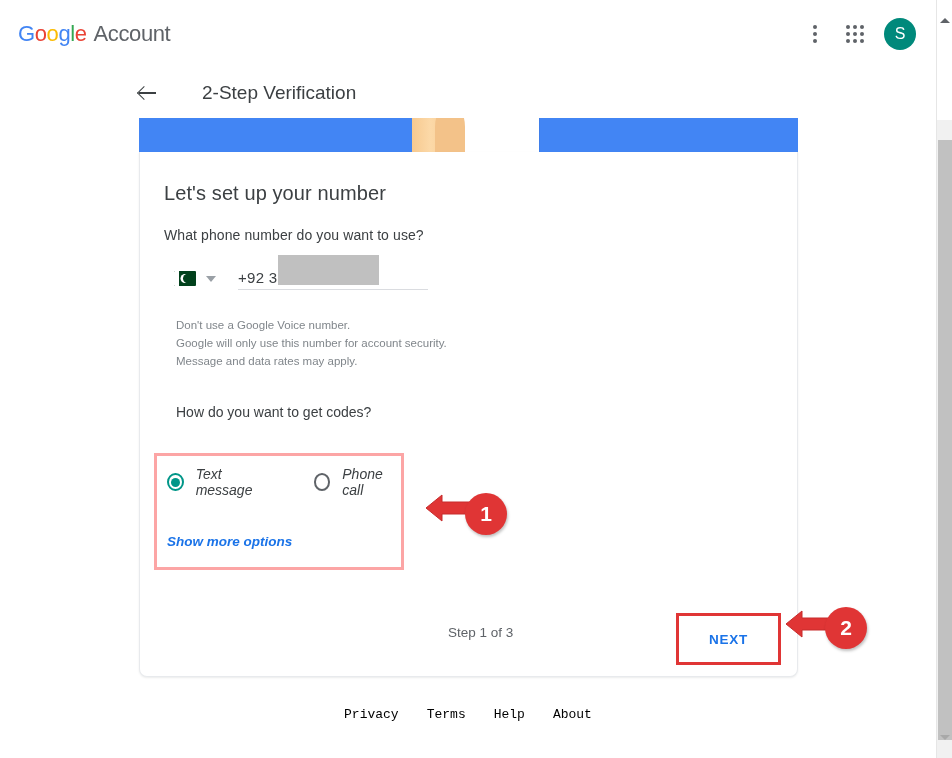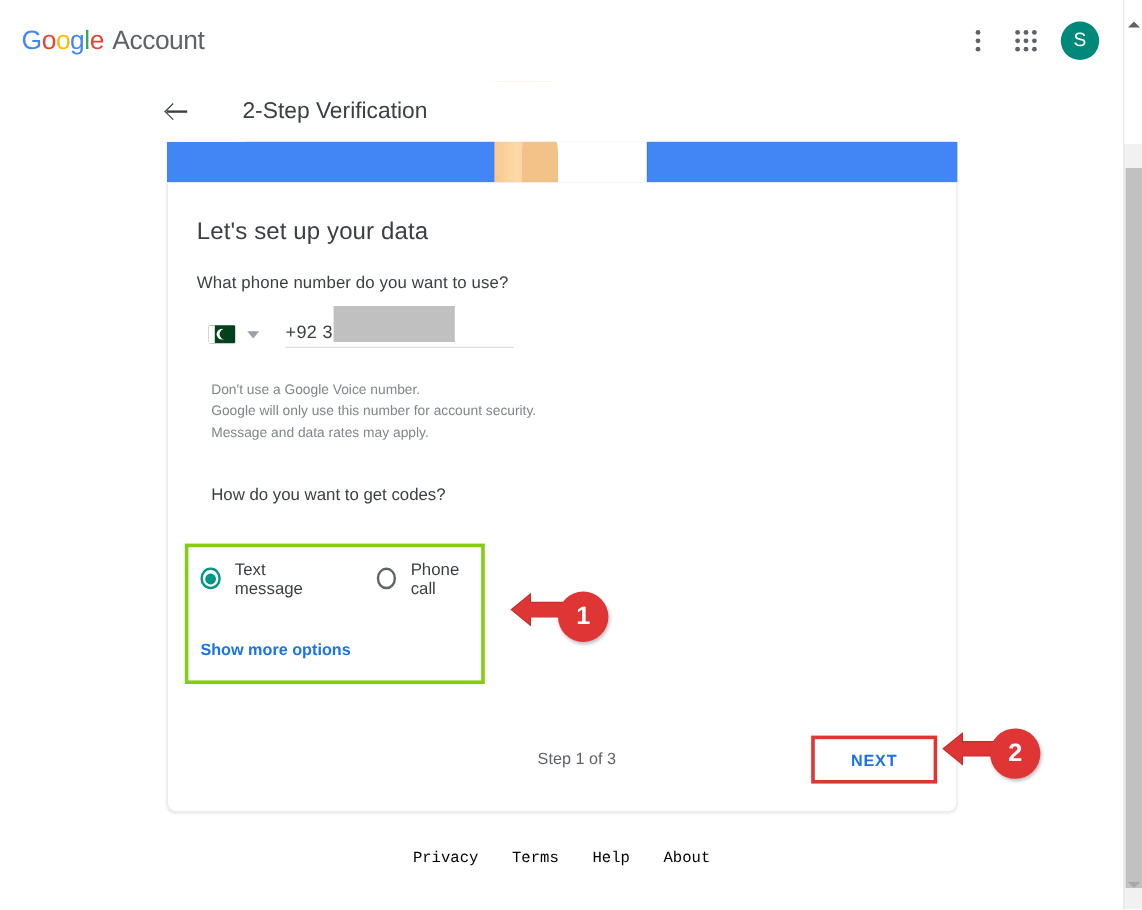--- a/index.html
+++ b/index.html
@@ -183,21 +183,22 @@
     margin-top: 34px;
     font-size: 14px;
     color: #3c4043;
   }
 
   
   .radio-zone {
     position: absolute;
     left: 154px; top: 453px;
     width: 250px; height: 117px;
-    border: 3px solid #84cc16;
+    border: 3px solid #fca5a5;
+    font-style: italic;
   }
   .radio-row {
     position: absolute;
     left: 10px; top: 10px;
     display: flex;
     align-items: center;
     gap: 40px;
   }
   .radio-item { display: flex; align-items: center; gap: 12px; cursor: pointer; }
   .radio-outer {
@@ -227,21 +228,21 @@
   
   .step-text {
     position: absolute;
     left: 448px; top: 625px;
     font-size: 13.5px;
     color: #5f6368;
   }
   .next-zone {
     position: absolute;
     left: 676px; top: 613px;
-    width: 105px; height: 40px;
+    width: 105px; height: 52px;
     border: 3px solid #e03535;
     background: #ffffff;
     display: flex; align-items: center; justify-content: center;
     cursor: pointer;
   }
   .next-label {
     font-size: 13.5px;
     color: #1a73e8;
     font-weight: 600;
     letter-spacing: 0.7px;
@@ -465,21 +466,21 @@
     <div class="banner-wrap">
       <div class="banner-blue"></div>
       <div class="illus-phone-screen"></div>
       <div class="illus-phone-body"></div>
       <div class="illus-hand"></div>
       <div class="illus-thumb"></div>
     </div>
 
     <div class="card">
       <div class="card-inner">
-        <div class="card-title">Let's set up your data</div>
+        <div class="card-title">Let's set up your number</div>
         <div class="card-question">What phone number do you want to use?</div>
 
         <div class="phone-row">
           <div class="flag-select">
             <span class="flag">
               <span class="flag-moon"></span>
             </span>
             <span class="caret-down"></span>
           </div>
           <div class="phone-field">

